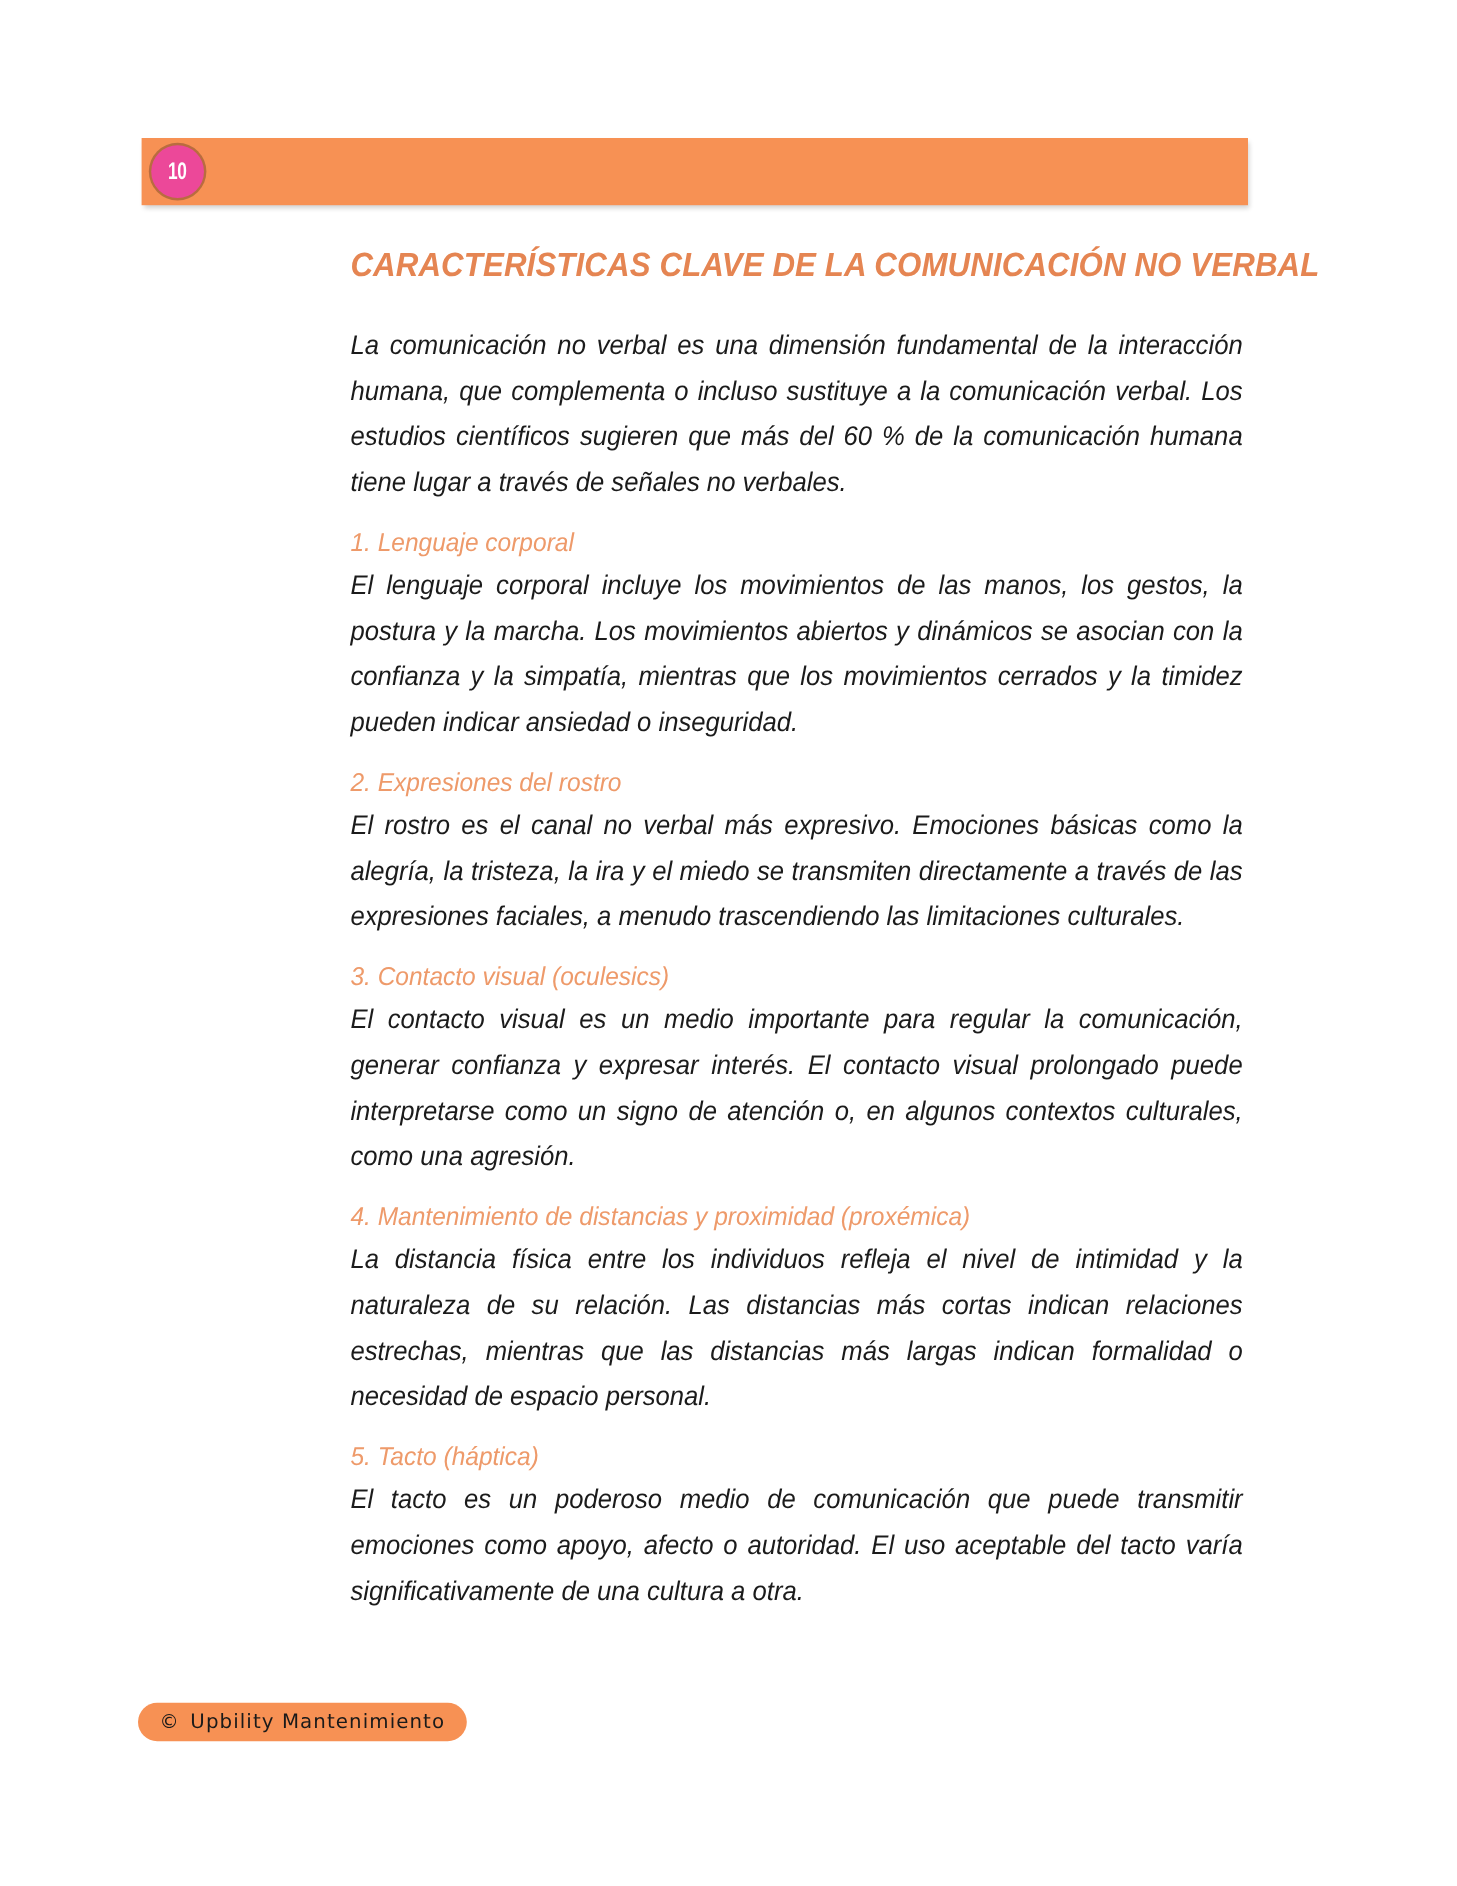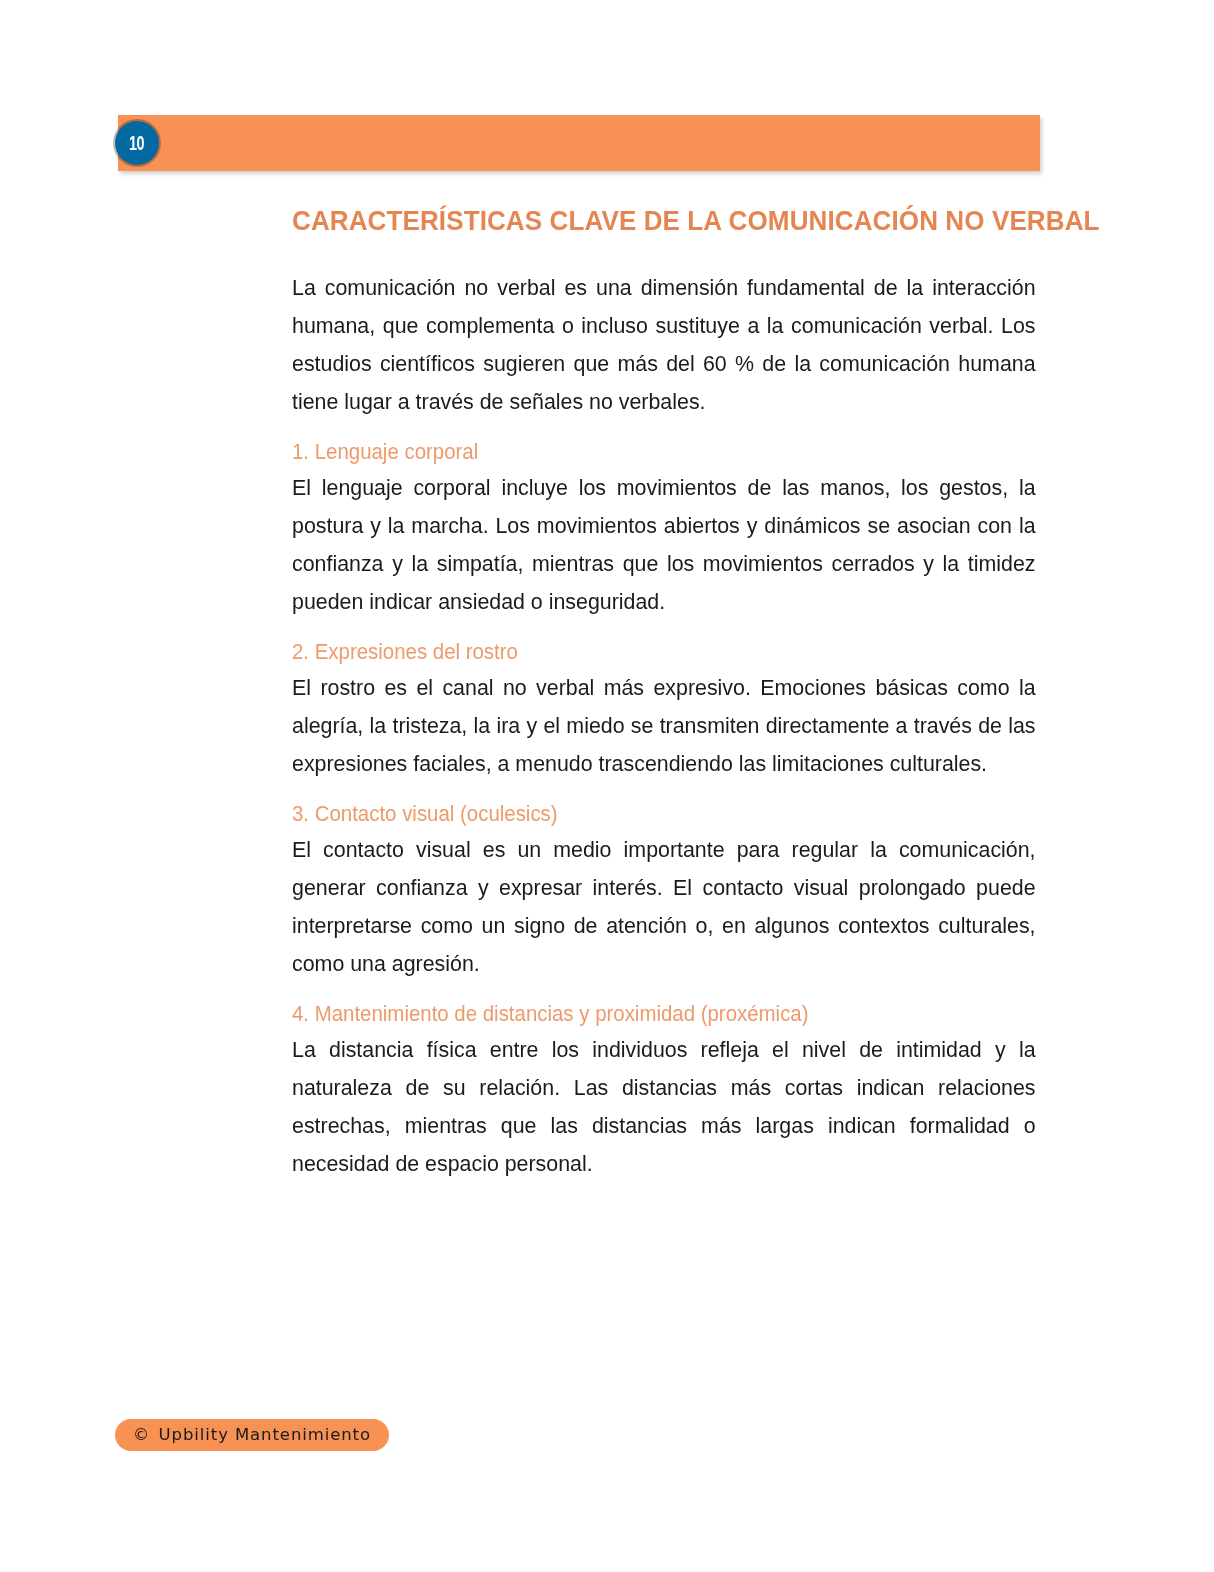--- a/index.html
+++ b/index.html
@@ -27,26 +27,26 @@
     left: 118px;
     top: 115px;
     width: 922px;
     height: 56px;
     background: #F79154;
     box-shadow: 2px 3px 4px rgba(0,0,0,0.18);
   }
 
   .page-badge {
     position: absolute;
-    left: 115px;
+    left: 126px;
     top: 121px;
     width: 44px;
     height: 44px;
     border-radius: 50%;
-    background: #0369a1;
+    background: #ec4899;
     box-shadow: 0 0 0 2px rgba(0,0,0,0.25);
     display: flex;
     align-items: center;
     justify-content: center;
     text-align: right;
   }
   .page-badge span {
     color: #ffffff;
     font-family: "Liberation Sans Narrow", "Liberation Sans", sans-serif;
     font-size: 20px;
@@ -55,20 +55,21 @@
     transform: scaleX(0.72);
     line-height: 1;
   }
 
   
   .content {
     position: absolute;
     left: 292px;
     top: 205px;
     width: 744px;
+    font-style: italic;
   }
 
   .doc-title {
     color: #E58552;
     font-family: "Liberation Sans Narrow", "Liberation Sans", sans-serif;
     font-size: 28px;
     font-weight: 700;
     letter-spacing: 0.1px;
     line-height: 1.15;
     margin: 0 0 32px 0;
@@ -171,20 +172,24 @@
     <div class="section">
       <h3 class="section-heading">3. Contacto visual (oculesics)</h3>
       <p class="body-text">El contacto visual es un medio importante para regular la comunicación, generar confianza y expresar interés. El contacto visual prolongado puede interpretarse como un signo de atención o, en algunos contextos culturales, como una agresión.</p>
     </div>
 
     <div class="section">
       <h3 class="section-heading">4. Mantenimiento de distancias y proximidad (proxémica)</h3>
       <p class="body-text">La distancia física entre los individuos refleja el nivel de intimidad y la naturaleza de su relación. Las distancias más cortas indican relaciones estrechas, mientras que las distancias más largas indican formalidad o necesidad de espacio personal.</p>
     </div>
 
+    <div class="section">
+      <h3 class="section-heading">5. Tacto (háptica)</h3>
+      <p class="body-text">El tacto es un poderoso medio de comunicación que puede transmitir emociones como apoyo, afecto o autoridad. El uso aceptable del tacto varía significativamente de una cultura a otra.</p>
+    </div>
 
   </div>
 
   <div class="footer-pill">
     <span class="copy-mark">©</span>
     <span class="brand">Upbility Mantenimiento</span>
   </div>
 
 </div>
 

